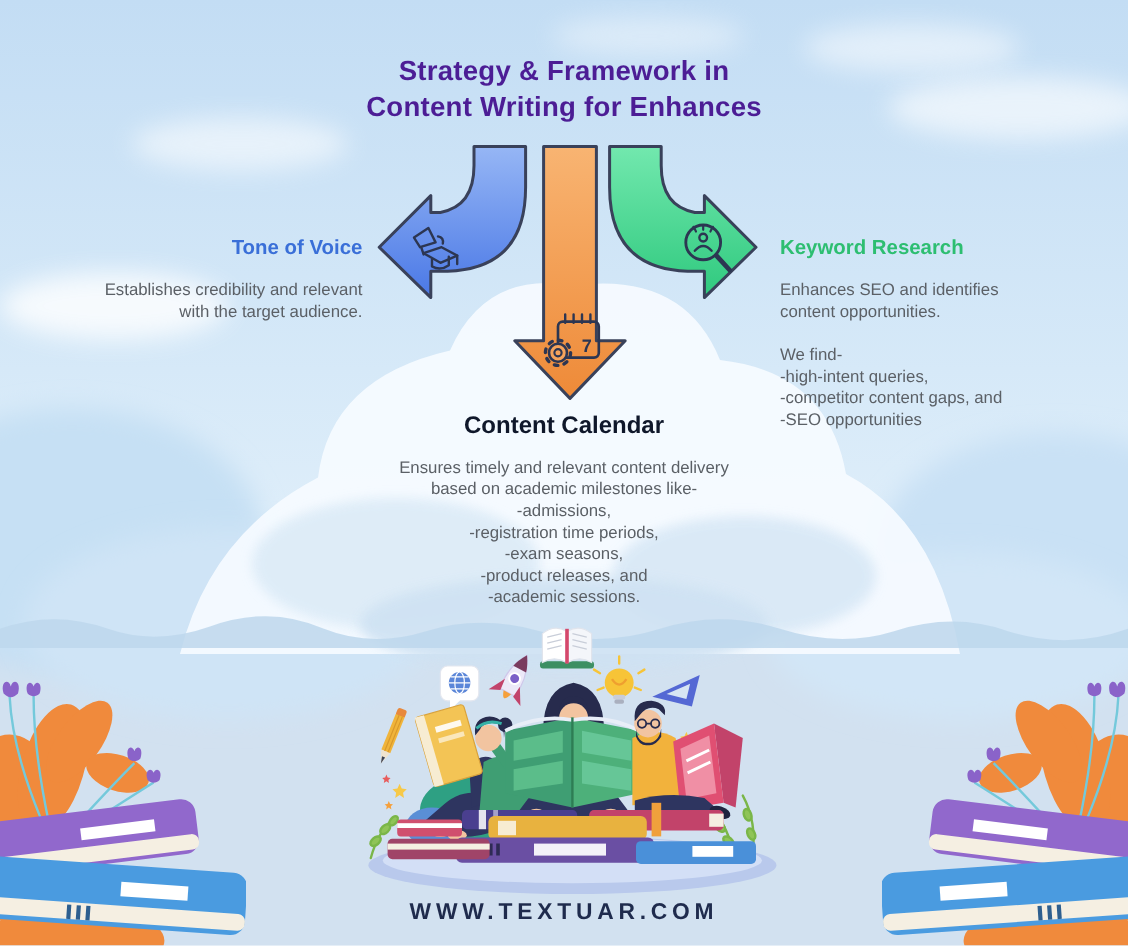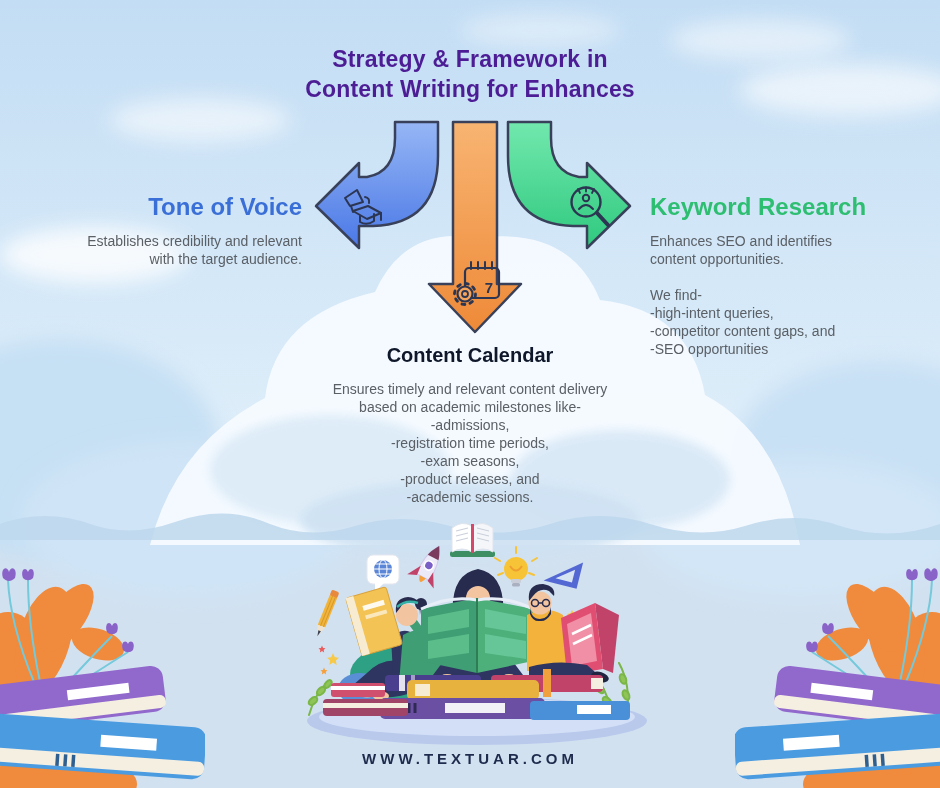--- a/index.html
+++ b/index.html
@@ -3,30 +3,30 @@
 <meta charset="utf-8">
 <style>
   html,body{margin:0;padding:0;background:#eef4fa;}
   .stage{position:relative;width:940px;height:788px;overflow:hidden;
          font-family:"Liberation Sans","DejaVu Sans",sans-serif;}
   .abs{position:absolute;}
   .prelines{white-space:pre-line;}
   .title{top:44px;left:0;width:940px;text-align:center;
          font-size:23px;font-weight:bold;color:#4c1d95;line-height:1.32;letter-spacing:.2px;}
   .sec{font-size:14px;line-height:18px;color:#5b6066;}
-  .sec h2{margin:0 0 14px 0;font-size:24px;line-height:22px;font-weight:bold;}
+  .sec h2{margin:0 0 14px 0;font-size:17px;line-height:22px;font-weight:bold;}
   .sec p{margin:0 0 18px 0;}
   .sec p:last-child{margin-bottom:0;}
   .sec-left{left:40px;top:196px;width:262px;text-align:right;}
   .sec-left h2{color:#3a6fd8;}
   .sec-right{left:650px;top:196px;width:272px;text-align:left;}
   .sec-right h2{color:#2dbe71;}
   .sec-center{left:0;top:344px;width:940px;text-align:center;}
   .sec-center h2{margin-bottom:14px;font-size:20px;color:#0f172a;}
-  .footer-url{top:750px;left:0;width:940px;text-align:center;font-size:15px;
+  .footer-url{top:750px;left:0;width:940px;text-align:center;font-size:19px;
               font-weight:bold;letter-spacing:4px;color:#1f2b4d;}
   svg{display:block;}
 </style>
 </head>
 <body>
 
 <div class="stage">
 
   <svg class="abs" style="left:0;top:0" width="940" height="788" viewBox="0 0 940 788">
     <defs>

